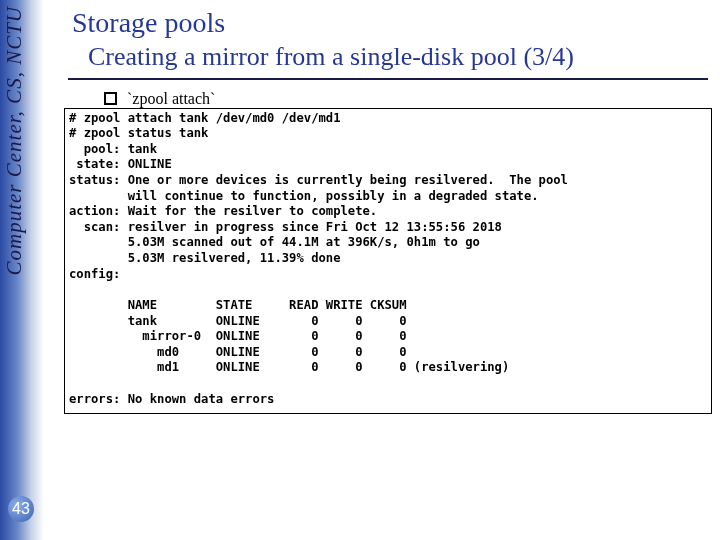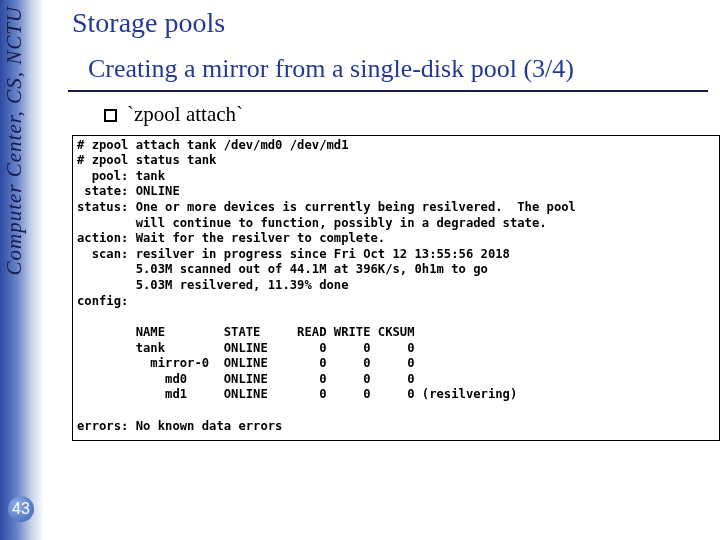--- a/index.html
+++ b/index.html
@@ -58,44 +58,43 @@
     font-size: 28px;
     color: #253896;
     font-family: "Times New Roman", serif;
     line-height: 1.2;
     margin-left: 12px;
   }
   .subtitle {
     font-size: 26px;
     color: #253896;
     margin-left: 28px;
-    margin-top: 14px;
+    margin-top: 2px;
   }
   .rule {
     border: none;
     border-top: 2px solid #1a1a4a;
     margin: 6px 0 10px 8px;
     width: 640px;
   }
   .bullet-row {
     margin-left: 44px;
-    font-size: 21px;
+    font-size: 16px;
     color: #000;
-    margin-bottom: 8px;
   }
   .bullet-box {
     display: inline-block;
     width: 13px;
     height: 13px;
     border: 2px solid #000;
     margin-right: 10px;
     vertical-align: -1px;
   }
   .terminal {
-    margin-left: 12px;
+    margin-left: 4px;
     width: 648px;
     border: 1.5px solid #000;
     background: #fff;
     padding: 2px 4px 6px 4px;
     font-family: "Lucida Console", Monaco, monospace;
     font-size: 12.2px;
     line-height: 1.28;
     white-space: pre;
     color: #000;
   }

